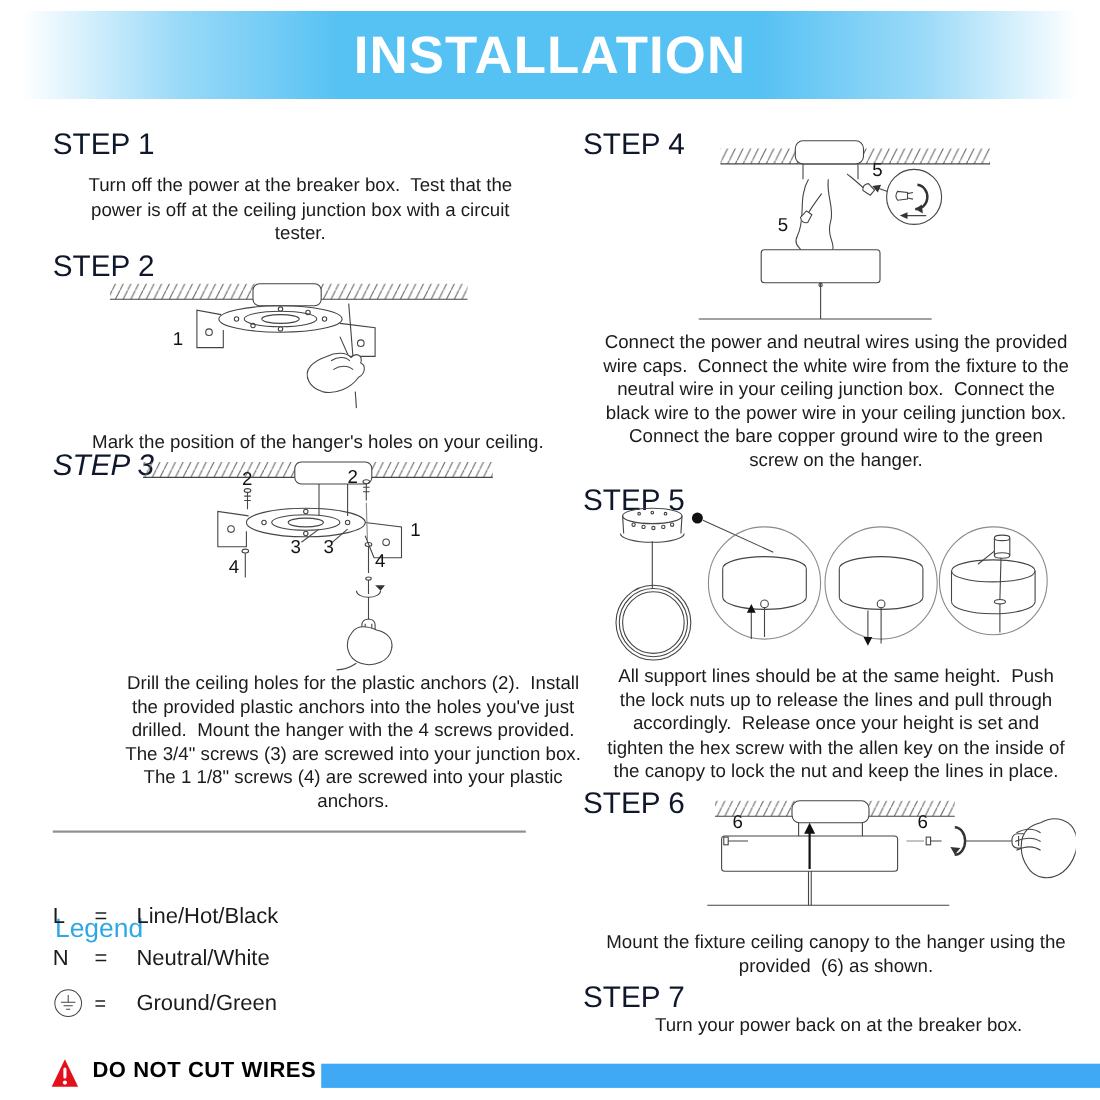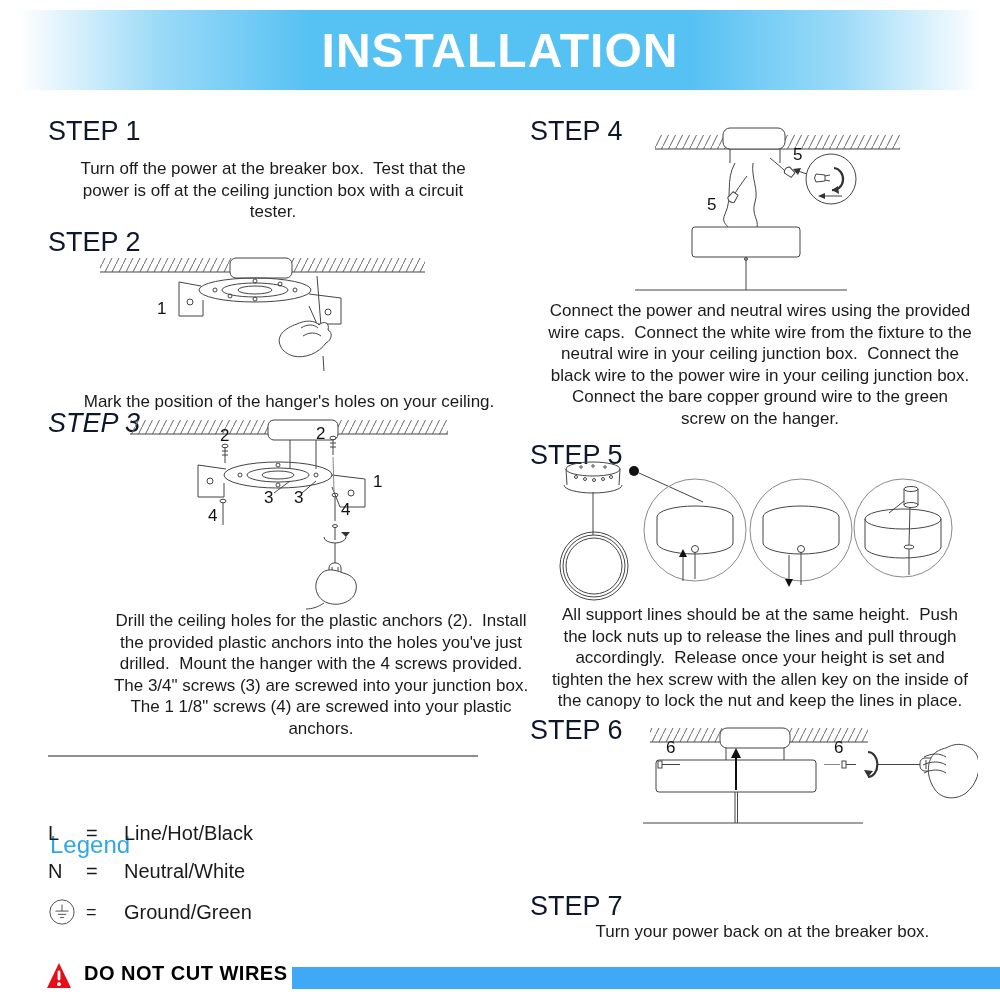--- a/index.html
+++ b/index.html
@@ -344,20 +344,22 @@
       <path class="wh" d="M318 28 C332 20 346 26 350 38 C353 50 349 64 338 73 C327 81 312 79 306 68 C299 58 298 42 306 34 C310 30 314 29 318 28 Z"></path>
       <path class="ln" d="M296 37 C304 33 312 33 318 37"></path>
       <path class="ln" d="M295 45 C303 41 312 41 318 45"></path>
       <path class="ln" d="M296 53 C304 49 312 49 318 53"></path>
       <line class="ln" x1="107" y1="72" x2="107" y2="103"></line>
       <line class="ln" x1="109.5" y1="72" x2="109.5" y2="103"></line>
       <line class="ln" x1="15" y1="103" x2="235" y2="103"></line>
     </svg>
   </div>
 
+  <div class="body-text" style="left:530px; top:846px; width:460px;">Mount the fixture ceiling canopy to the hanger using the
+provided  (6) as shown.</div>
 
   <div class="step-heading" style="left:530px; top:891px;">STEP 7</div>
   <div class="body-text" style="left:530px; top:921px; width:460px;"> Turn your power back on at the breaker box.</div>
 
   <div class="warning-icon">
     <svg width="26" height="30" viewBox="0 0 26 30">
       <path d="M13 2 L25 27 L1 27 Z" fill="#e3101b"></path>
       <rect x="11.6" y="9.5" width="2.8" height="10" rx="1.4" fill="#ffffff"></rect>
       <circle cx="13" cy="23.2" r="1.9" fill="#ffffff"></circle>
     </svg>

